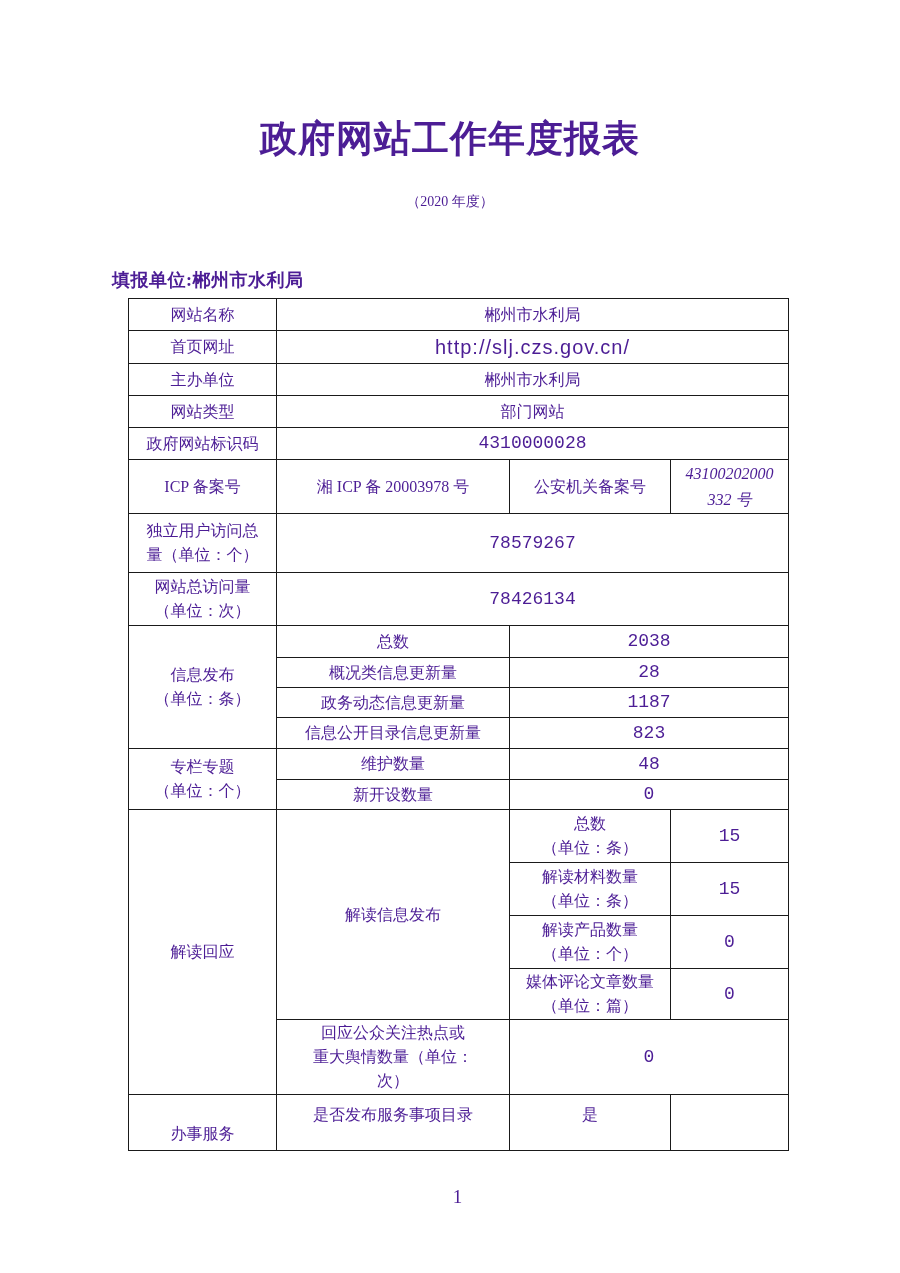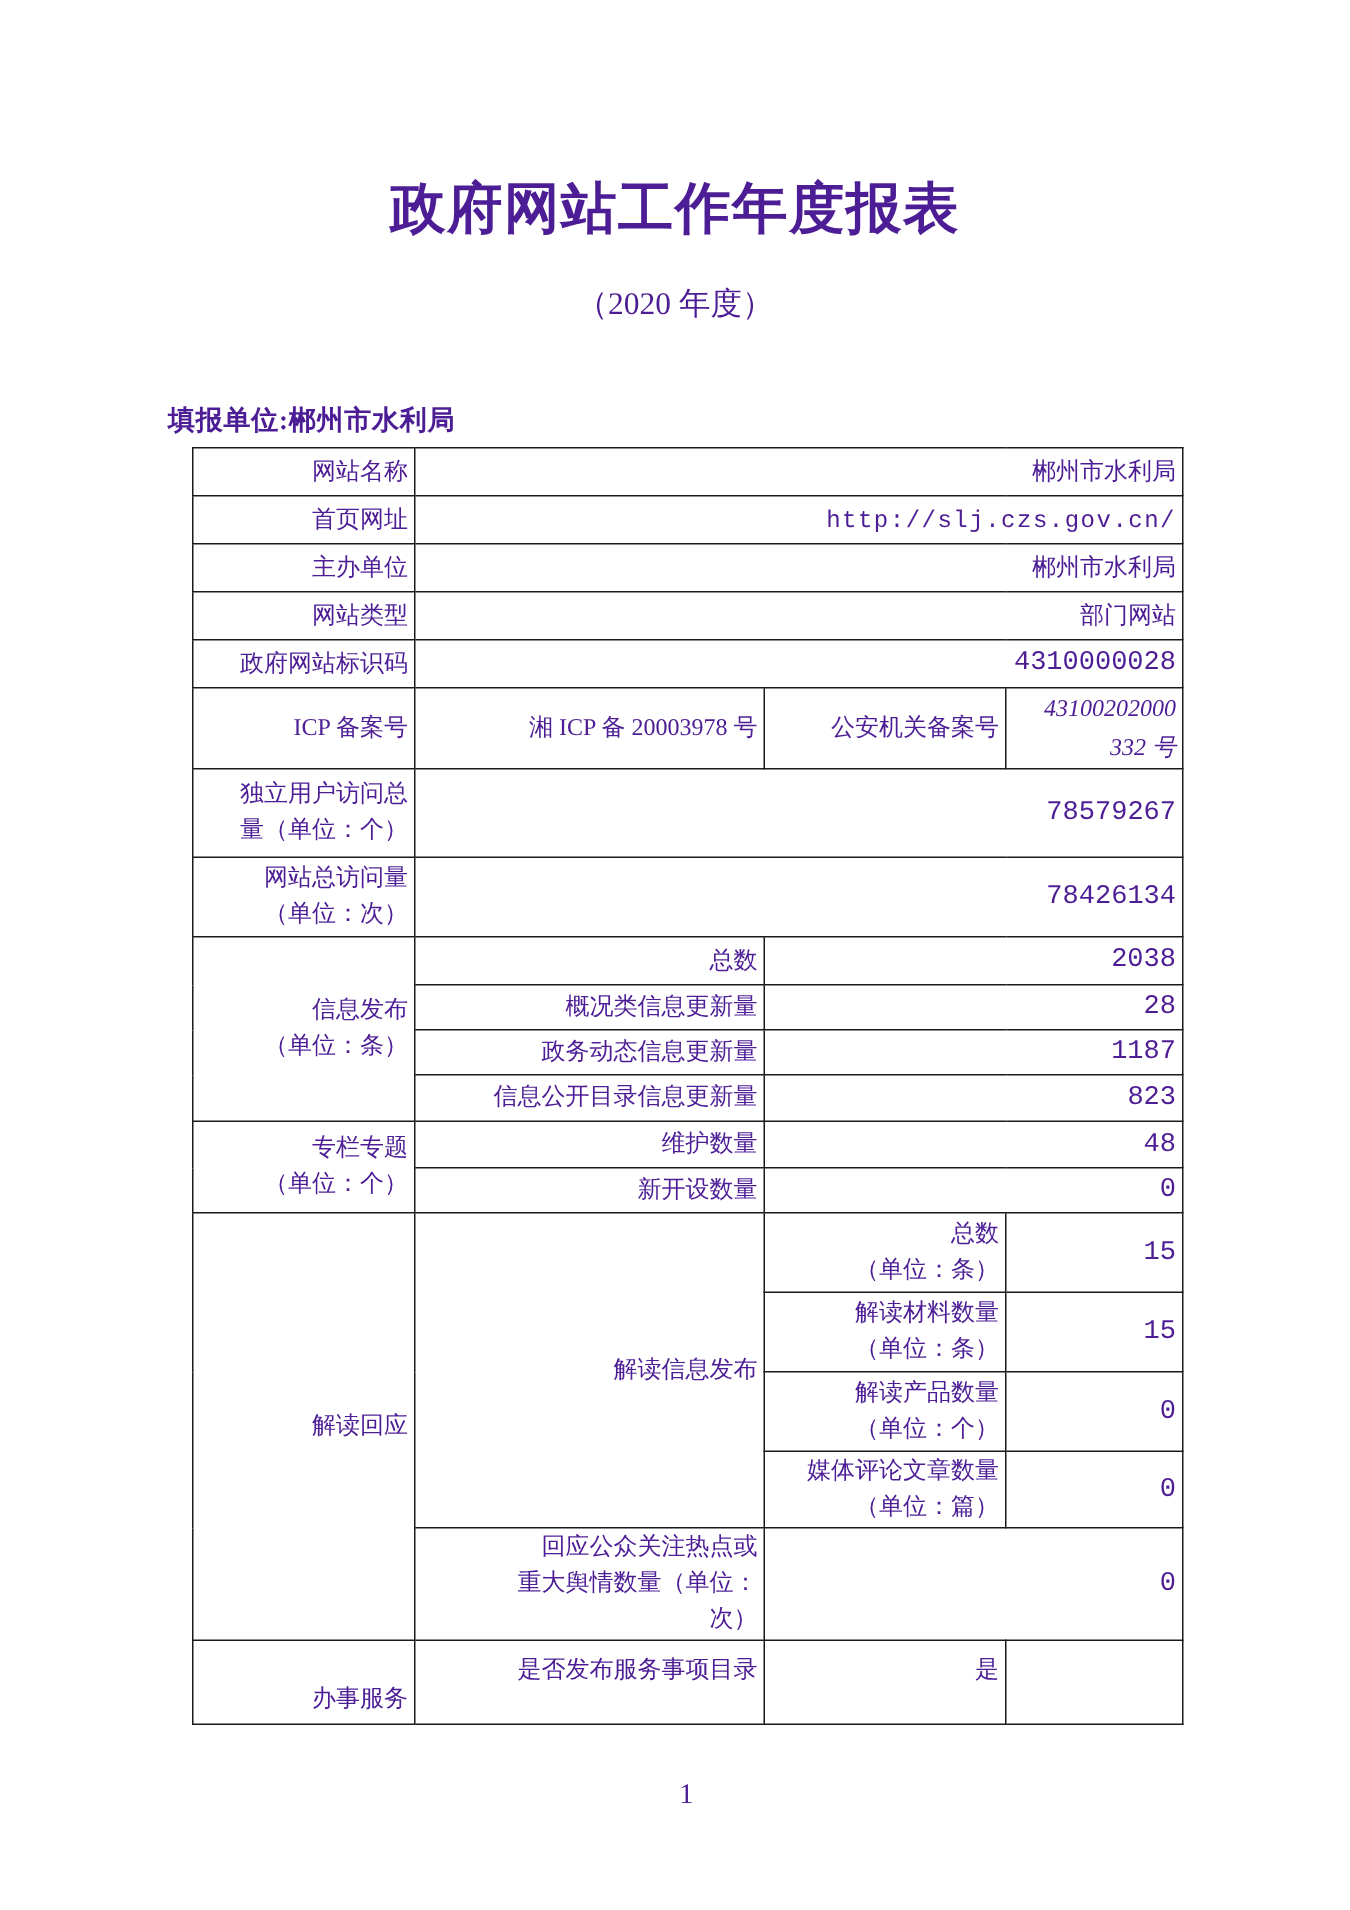--- a/index.html
+++ b/index.html
@@ -9,39 +9,39 @@
     position:relative; width:900px; height:1273px; background:#fff;
     font-family:"Liberation Serif","DejaVu Serif",serif; color:#4c1d95;
   }
   .doc-title {
     position:absolute; top:118px; left:0; width:900px; text-align:center;
     font-family:"Liberation Sans","DejaVu Sans",sans-serif;
     font-weight:700; font-size:37px; letter-spacing:1px; line-height:42px;
   }
   .doc-subtitle {
     position:absolute; top:189px; left:0; width:900px; text-align:center;
-    font-size:21px; line-height:26px;
+    font-size:14px; line-height:26px;
   }
   .reporting-unit {
     position:absolute; top:268px; left:112px;
     font-size:18px; font-weight:700; letter-spacing:0.5px;
   }
   table.report-table {
     position:absolute; top:298px; left:128px; width:660px;
     border-collapse:collapse; table-layout:fixed;
     font-size:16px;
   }
   .report-table td {
     border:1px solid #1a1a1a;
-    text-align:right; vertical-align:middle;
+    text-align:center; vertical-align:middle;
     padding:1px 4px; line-height:1.5;
   }
   .ml { white-space:pre-line;margin-left:44px; }
   .latin { font-family:"Liberation Mono","DejaVu Sans Mono",monospace; font-size:18px; }
-  .url  { font-family:Liberation Mono, monospace; font-size:16px; letter-spacing:1px;margin-left:48px; }
+  .url  { font-family:Liberation Sans, sans-serif; font-size:20px; letter-spacing:1px;margin-left:48px; }
   .wrap-num { display:inline-block; max-width:90px; word-break:break-all; line-height:1.6;font-style:italic; }
   tr.r-bottom td { vertical-align:top; padding-top:8px; }
   tr.r-bottom td.group-bottom { vertical-align:bottom; padding-bottom:4px; }
   .page-number {
     position:absolute; top:1186px; left:0; width:915px; text-align:center;
     font-size:19px;
   }
 </style>
 </head>
 <body>

